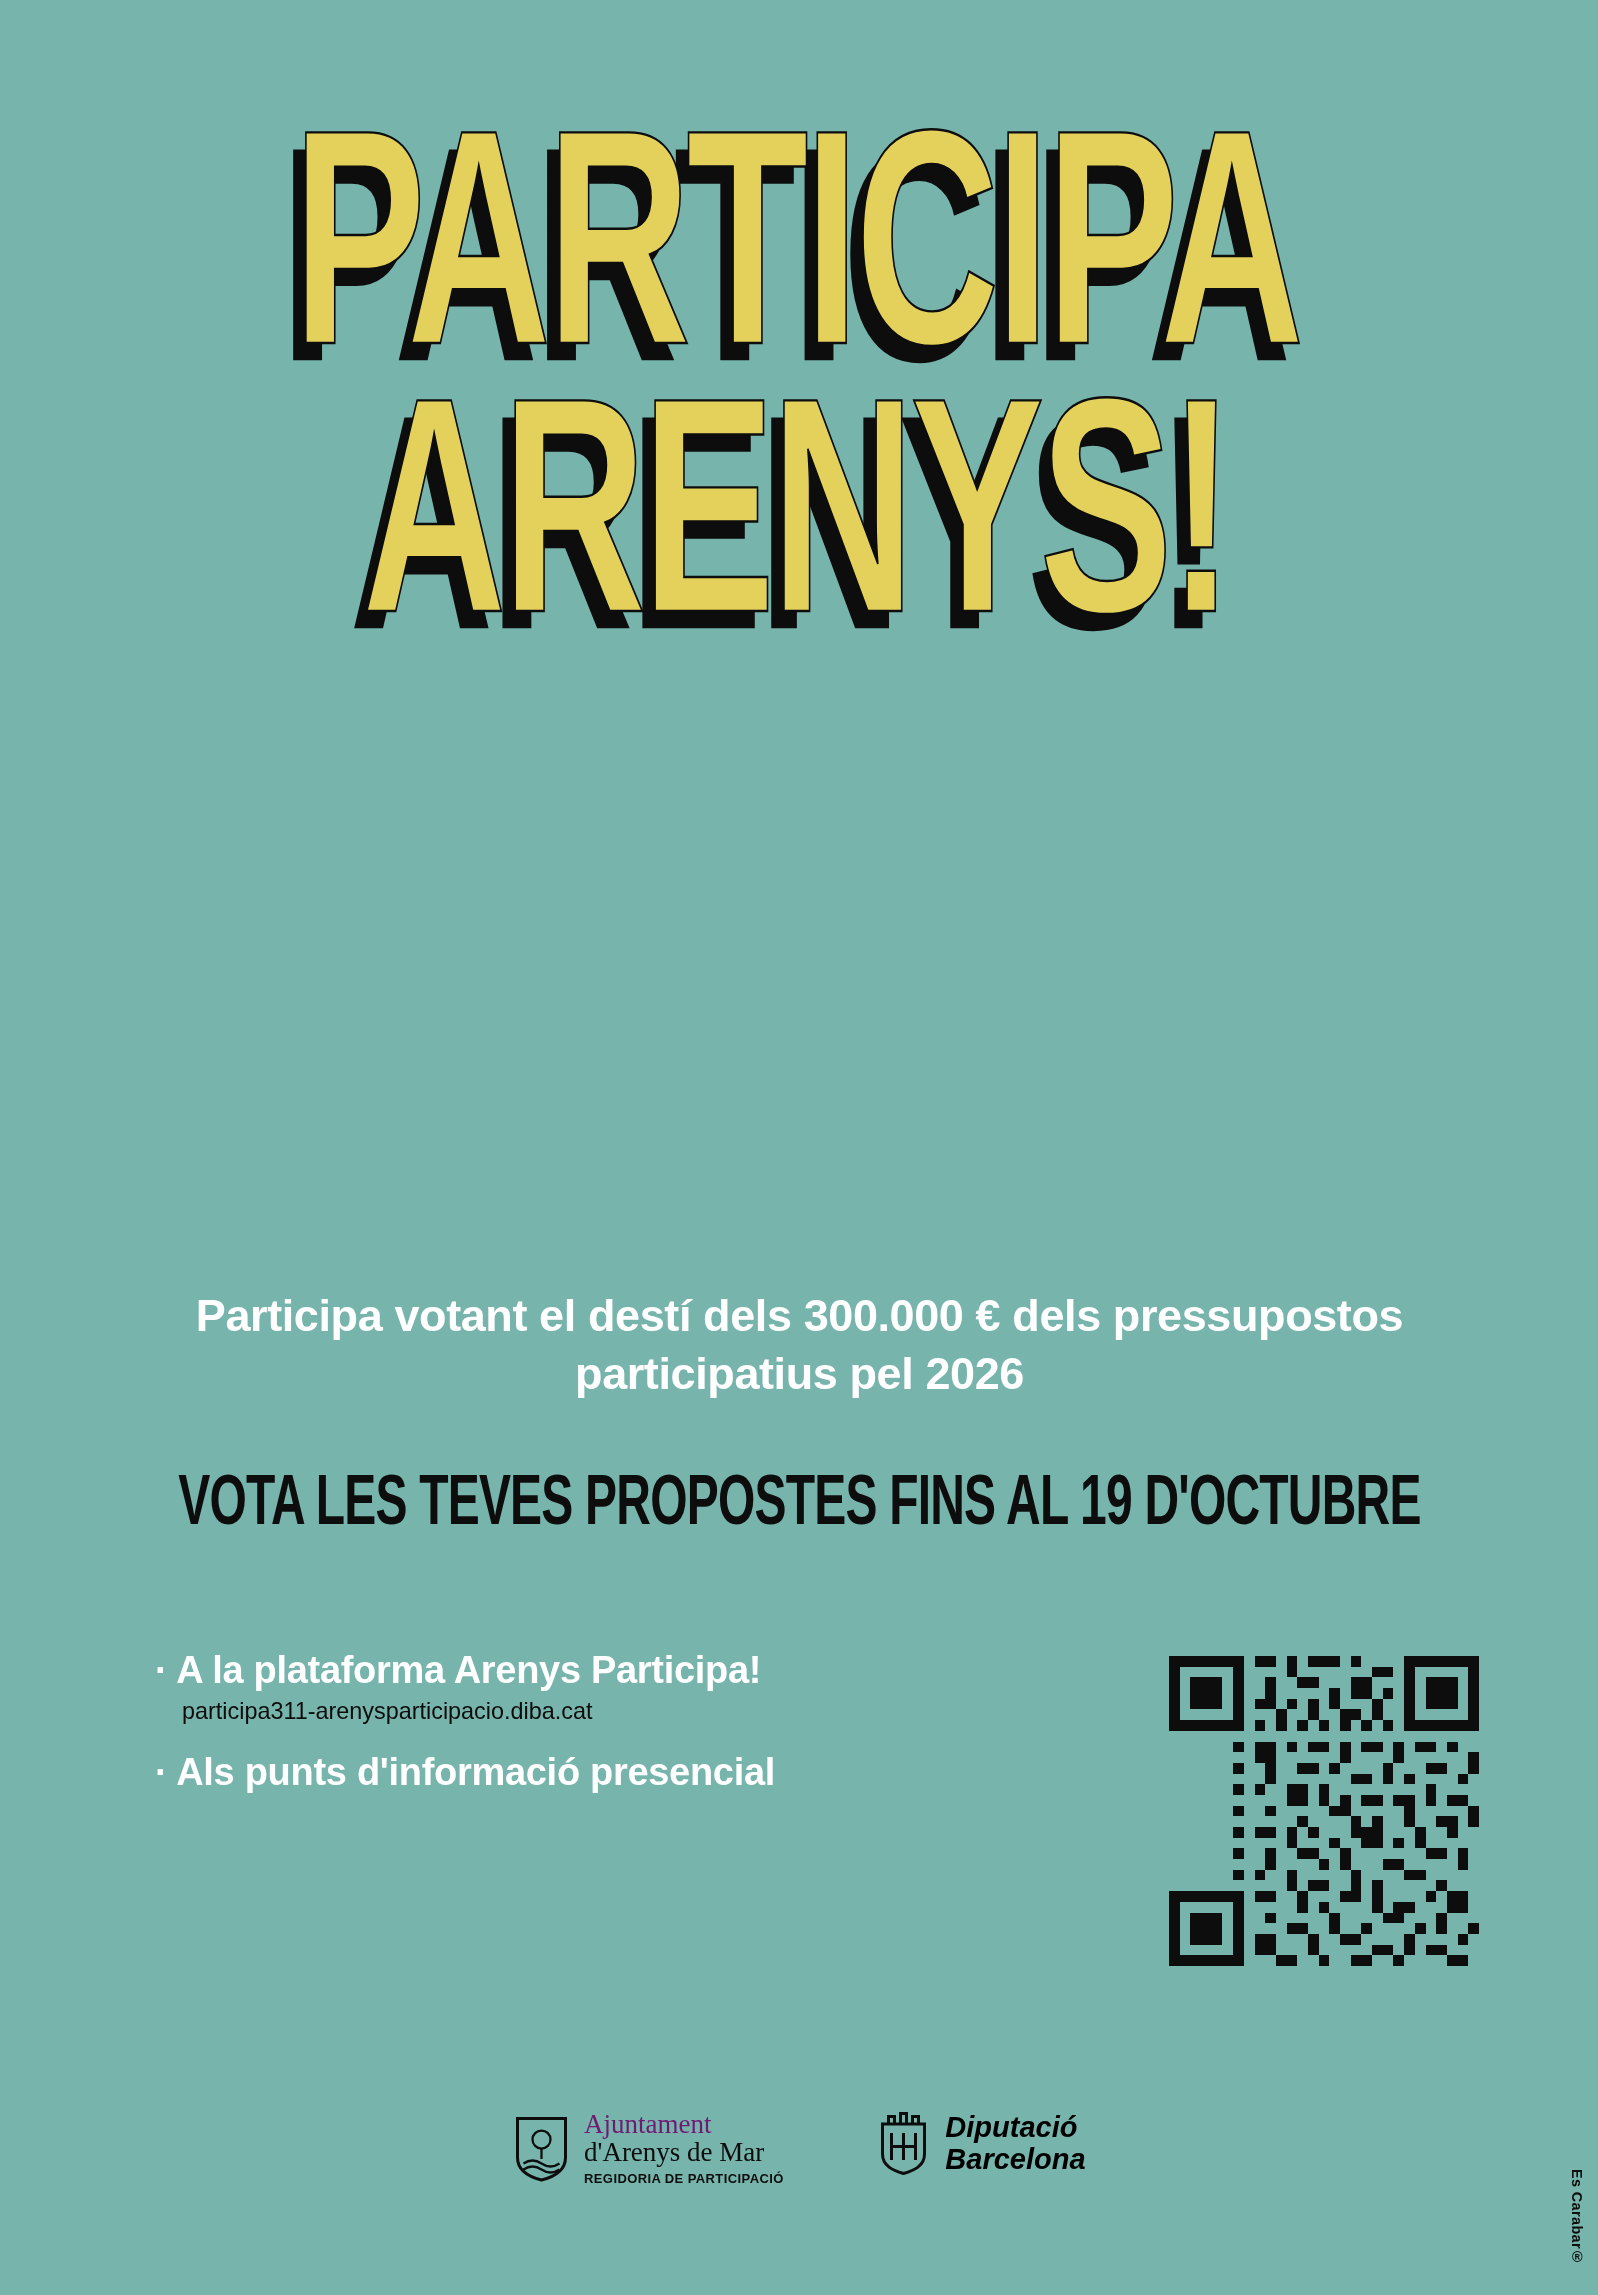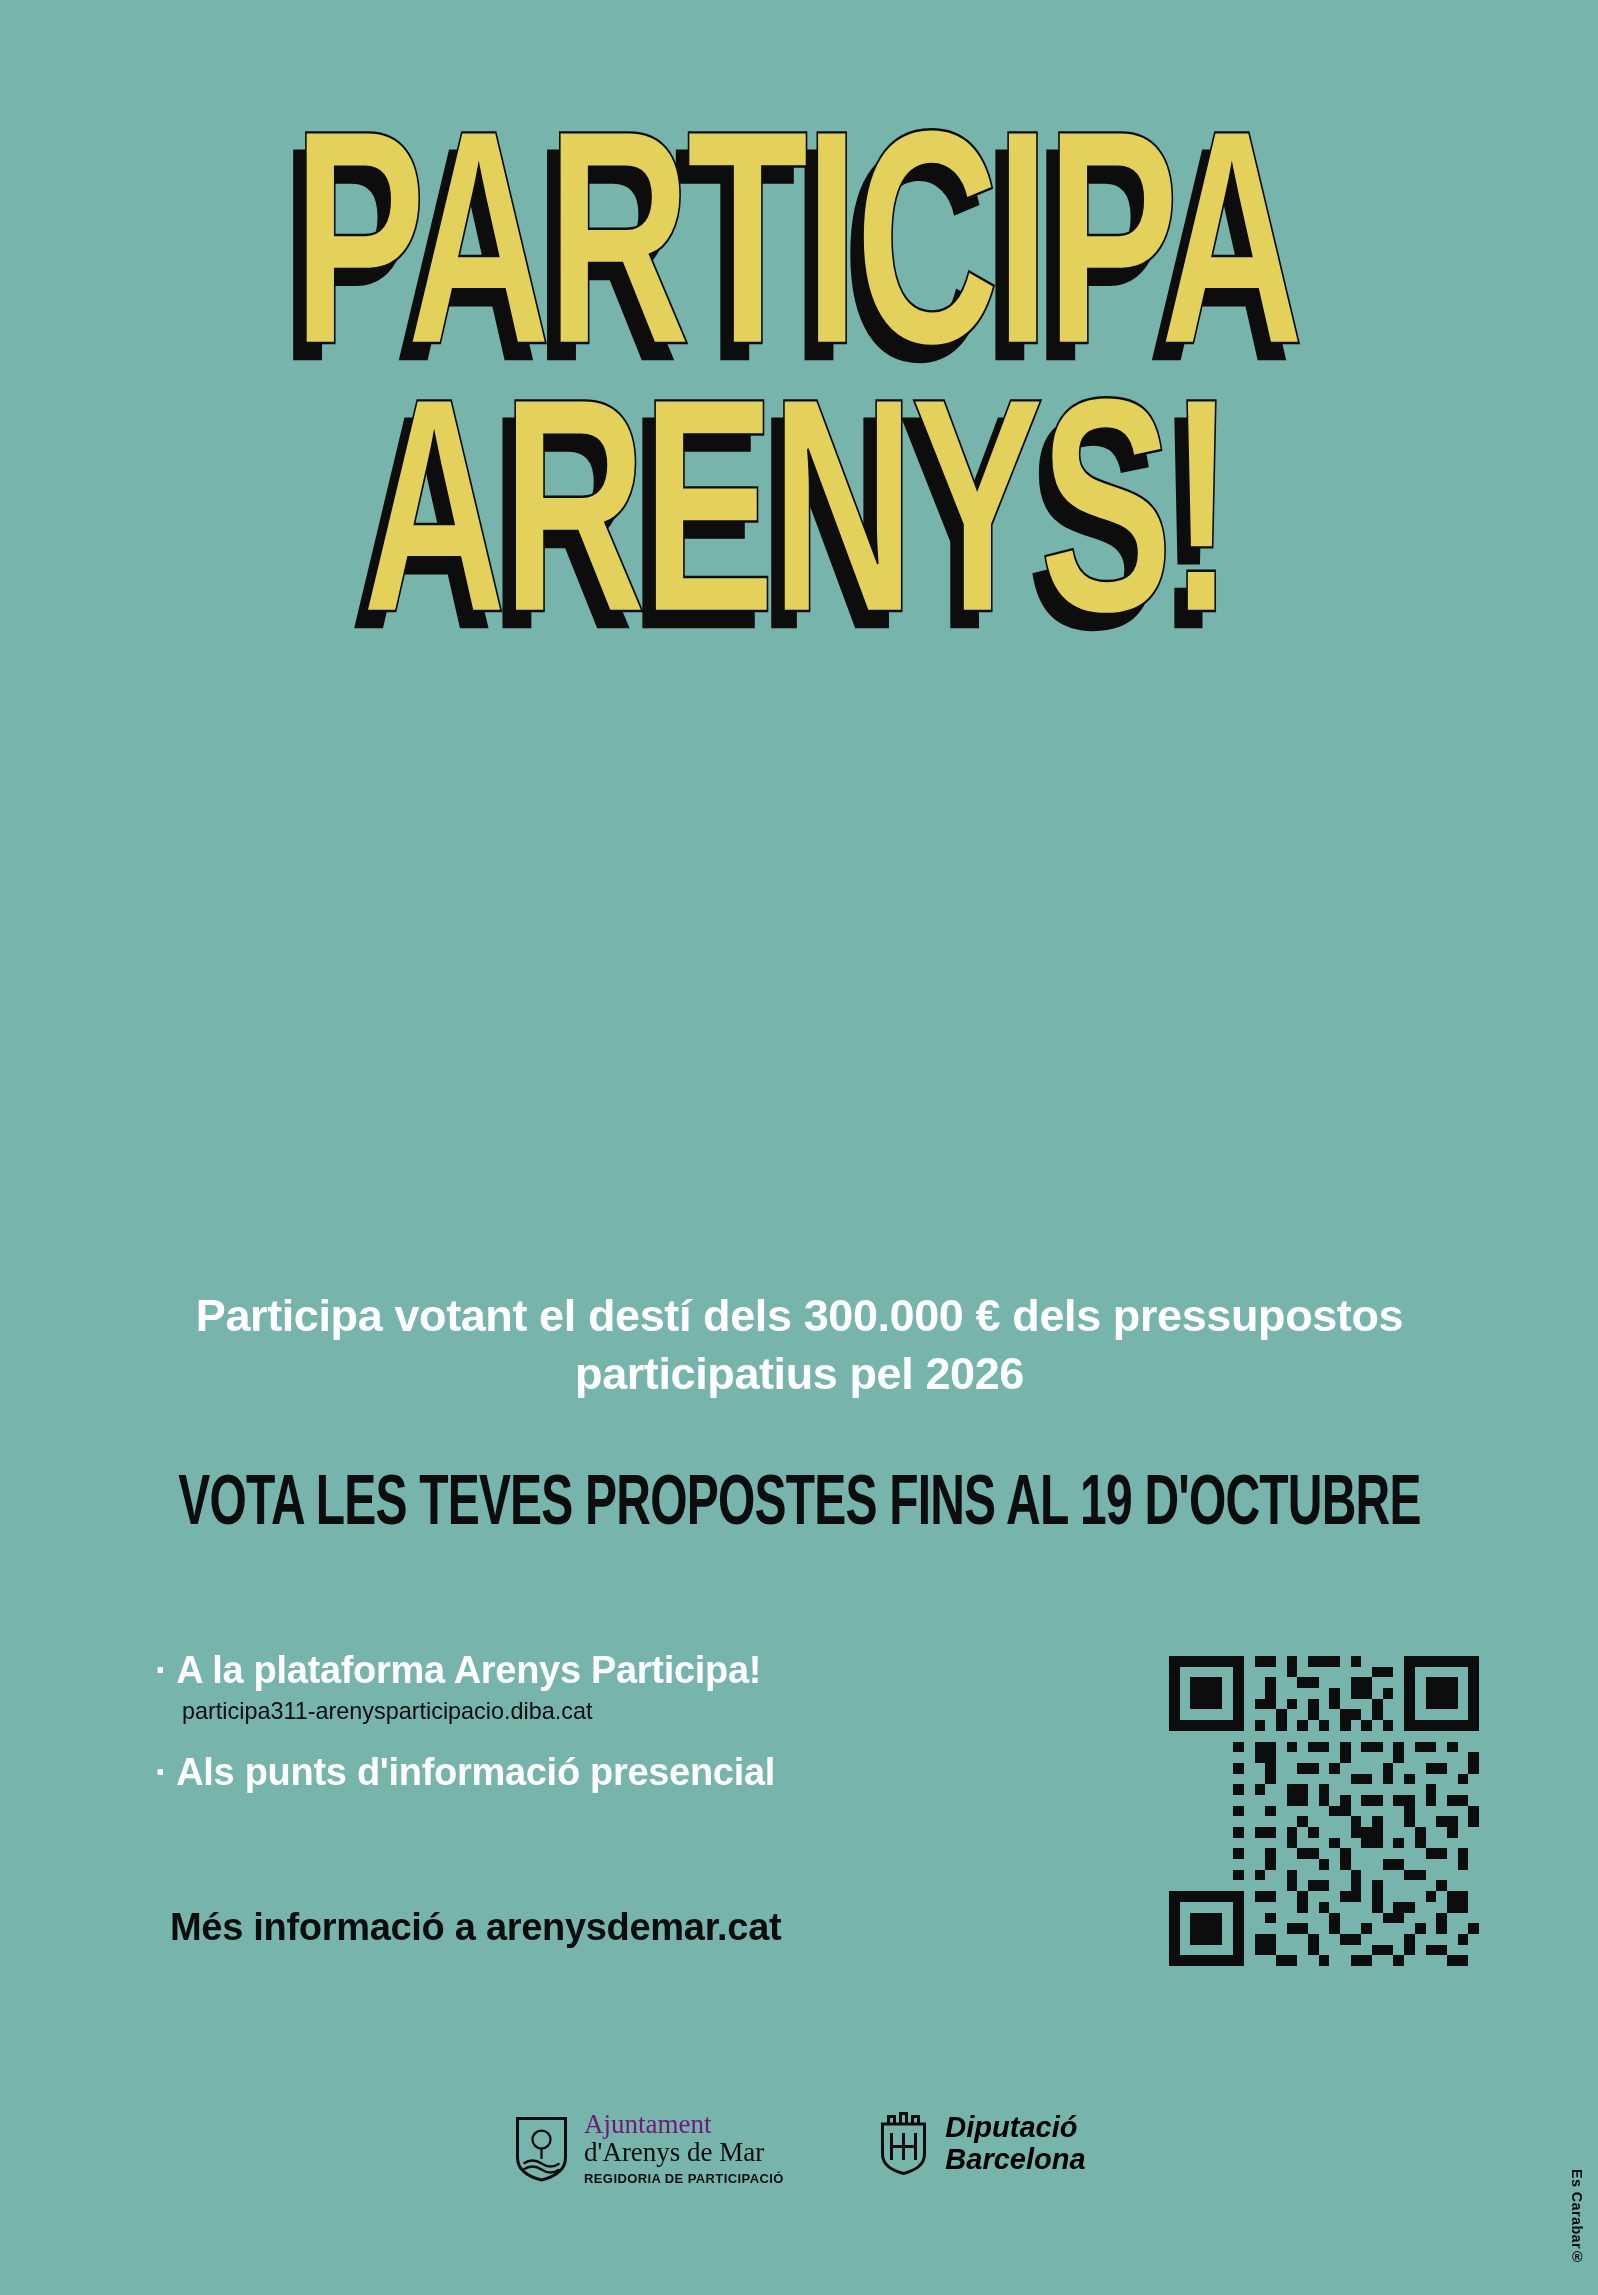--- a/index.html
+++ b/index.html
@@ -241,21 +241,20 @@
       <span>·</span>
       <span>A la plataforma Arenys Participa!</span>
     </div>
     <div class="channel-url">participa311-arenysparticipacio.diba.cat</div>
     <div class="channel-item second">
       <span>·</span>
       <span>Als punts d'informació presencial</span>
     </div>
   </div>
 
-  <div class="more-info">Més informació a arenysdemar.cat</div>
 
   <div class="qr">
     <svg width="310" height="310" viewBox="0 0 29 29" shape-rendering="crispEdges">
       <rect width="29" height="29" fill="#76b4ac"></rect>
       <g fill="#0d0d0d">
 
         <rect x="0" y="0" width="7" height="1"></rect>
           <rect x="0" y="6" width="7" height="1"></rect>
         <rect x="0" y="0" width="1" height="7"></rect>
           <rect x="6" y="0" width="1" height="7"></rect>

